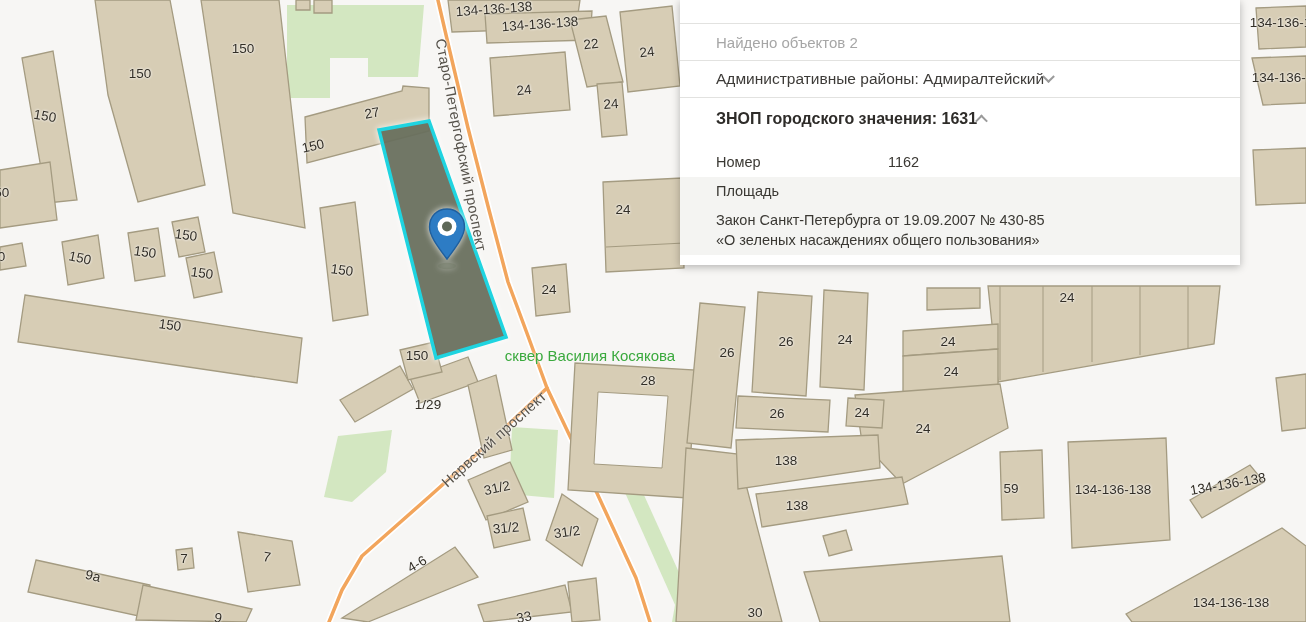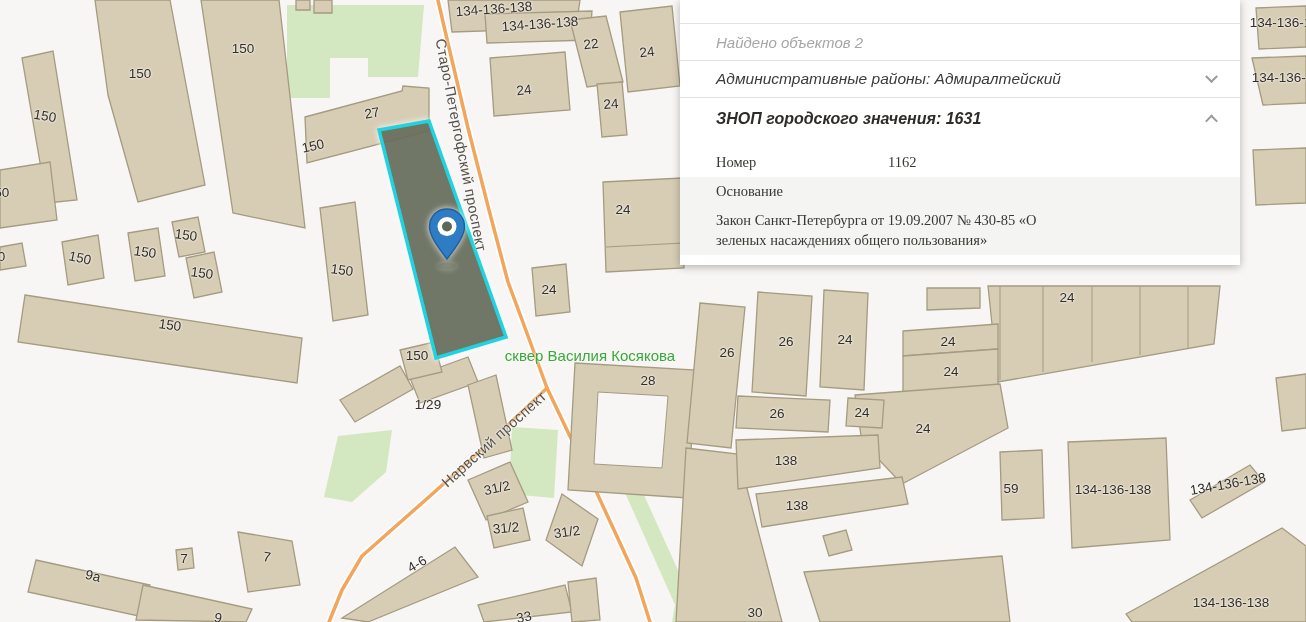--- a/index.html
+++ b/index.html
@@ -21,29 +21,29 @@
   .map-label{position:absolute;white-space:nowrap;transform:translate(-50%,-50%) rotate(var(--r,0deg));
     font-size:13.5px;color:#322e26;text-shadow:0 0 2px #f7f6f4,0 0 3px #f7f6f4;z-index:3;}
   .map-label.s{font-size:14.5px;color:#55514a;letter-spacing:0.4px;}
   .map-label.g{font-size:15px;color:#3aa93d;font-weight:400;}
   
   .pin{position:absolute;left:424px;top:206px;z-index:5;filter:drop-shadow(0 0 3px rgba(255,255,255,0.85));}
   
   .panel{position:absolute;left:680px;top:0;width:560px;z-index:10;background:#ffffff;
     box-shadow:0 2px 8px rgba(0,0,0,0.28);color:#3a3833;}
   .panel .spacer{height:24px;border-bottom:1px solid #e2e2e0;}
-  .prow{display:flex;align-items:center;padding:0 24px 0 36px;border-bottom:1px solid #e2e2e0;font-style:italic;}
+  .prow{display:flex;align-items:center;padding:0 24px 0 36px;border-bottom:1px solid #e2e2e0;}
   .found-row{height:37px;color:#a6a6a6;font-size:15px;}
-  .section-row{height:37px;font-size:15.5px;color:#3d3b38;justify-content:space-between;cursor:pointer;}
+  .section-row{height:37px;font-size:15.5px;color:#3d3b38;cursor:pointer;}
   .section-row.bold{border-bottom:none;height:42px;font-weight:bold;color:#2e2c29;font-size:16px;}
   .chev{width:9px;height:9px;border-right:2px solid #9a9a9a;border-bottom:2px solid #9a9a9a;flex:none;}
   .chev.down{transform:rotate(45deg) translate(-2px,-2px);}
   .chev.up{transform:rotate(-135deg) translate(-1px,-1px);}
   .dtable{padding:8px 0 10px 0;font-size:14.5px;}
-  .drow{display:flex;padding:4px 24px 5px 36px;line-height:20px;font-family:Liberation Serif, serif;}
+  .drow{display:flex;padding:4px 24px 5px 36px;line-height:20px;}
   .drow.stripe{background:#f4f4f2;}
   .dlabel{width:172px;flex:none;}
   .dvalue{width:335px;}
 </style>
 </head>
 <body>
 
 <div class="viewport">
 
   <svg class="map-svg" width="1306" height="622" viewBox="0 0 1306 622">
@@ -219,21 +219,21 @@
       <span>ЗНОП городского значения: 1631</span>
       <span class="chev up"></span>
     </div>
 
     <div class="dtable">
       <div class="drow">
         <div class="dlabel">Номер</div>
         <div class="dvalue">1162</div>
       </div>
       <div class="drow stripe">
-        <div class="dlabel">Основание</div>
+        <div class="dlabel">Площадь</div>
       </div>
       <div class="drow stripe">
         <div class="dvalue">Закон Санкт-Петербурга от 19.09.2007 № 430-85 «О зеленых насаждениях общего пользования»</div>
       </div>
     </div>
   </div>
 
 </div>
 
 </body></html>

